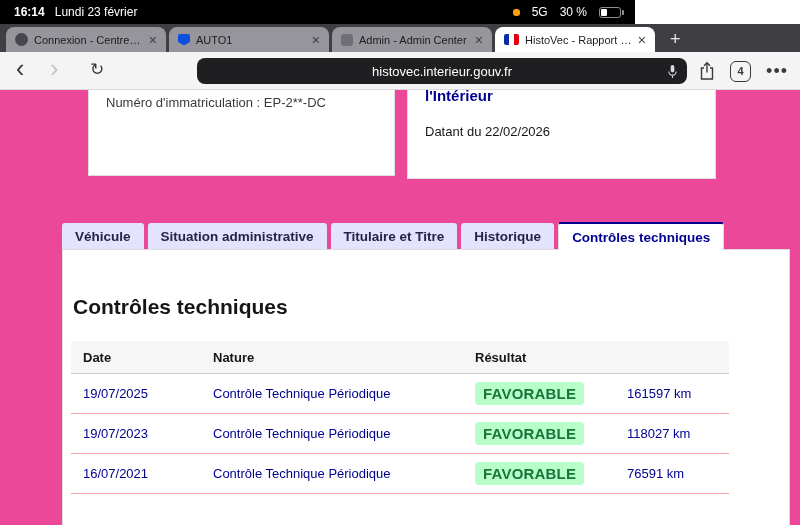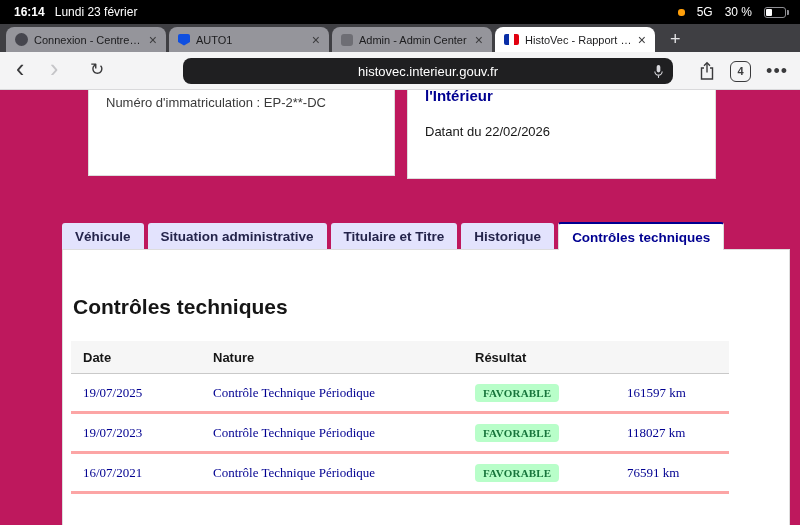--- a/index.html
+++ b/index.html
@@ -1,20 +1,20 @@
 <!DOCTYPE html>
 <html><head>
 <meta charset="utf-8">
 <style>
   * { margin:0; padding:0; box-sizing:border-box; }
   html,body { width:800px; height:525px; }
   body { font-family:"Liberation Sans", sans-serif; background:#fff; overflow:hidden; position:relative; }
 
   
-  .status-bar { position:absolute; top:0; left:0; width:800px; height:24px; background:#000;
+  .status-bar { position:absolute; top:0; left:0; width:635px; height:24px; background:#000;
     color:#fff; display:flex; align-items:center; justify-content:space-between; padding:0 14px; font-size:12px; }
   .status-left { display:flex; gap:10px; align-items:center; }
   .status-time { font-weight:700; }
   .status-right { display:flex; gap:12px; align-items:center; }
   .mic-dot { width:7px; height:7px; border-radius:3px; background:#ff9f0a; display:inline-block; }
   .battery { width:22px; height:11px; border:1px solid #8e8e93; border-radius:3px; position:relative; display:inline-block; }
   .battery::after { content:""; position:absolute; right:-4px; top:2px; width:2px; height:5px; background:#8e8e93; border-radius:0 1px 1px 0; }
   .battery-fill { position:absolute; left:1px; top:1px; bottom:1px; width:30%; background:#fff; border-radius:1px; }
 
   
@@ -33,52 +33,52 @@
   .fav.flag { width:15px; height:11px; border-radius:2px;
     background:linear-gradient(90deg,#0a2ea6 0 33%,#fff 33% 66%,#e1000f 66% 100%); }
 
   
   .toolbar { position:absolute; top:52px; left:0; width:800px; height:38px; background:#f4f4f5;
     border-bottom:1px solid #d9d9db; }
   .nav-ic { position:absolute; color:#3a3a3c; cursor:pointer; line-height:1; }
   .back { left:16px; top:4px; font-size:25px; }
   .fwd  { left:50px; top:4px; font-size:25px; color:#c5c5c8; }
   .reload { left:90px; top:9px; font-size:17px; }
-  .url-pill { position:absolute; left:183px; top:6px; width:490px; height:26px; background:#1f1f21;
+  .url-pill { position:absolute; left:197px; top:6px; width:490px; height:26px; background:#1f1f21;
     border-radius:8px; display:flex; align-items:center; justify-content:center; color:#fff; font-size:13px; cursor:text; }
   .url-mic { position:absolute; right:9px; top:6px; }
   .toolbar-right { position:absolute; right:12px; top:0; height:38px; display:flex; align-items:center; gap:15px; }
   .tabs-btn { width:21px; height:21px; border:1.7px solid #3a3a3c; border-radius:6px; font-size:11px;
     font-weight:700; color:#3a3a3c; display:flex; align-items:center; justify-content:center; cursor:pointer; }
   .more { font-size:18px; color:#3a3a3c; letter-spacing:1px; cursor:pointer; }
 
   
-  .page { position:absolute; top:90px; left:0; width:800px; height:435px; background:#be185d; overflow:hidden; }
+  .page { position:absolute; top:90px; left:0; width:800px; height:435px; background:#ec4899; overflow:hidden; }
   .card { position:absolute; border:1px solid #ddd; border-top:none; background:#fff; }
   .card-left { left:88px; top:0; width:307px; height:86px; padding:5px 0 0 17px; }
   .card-left-line { font-size:13px; color:#3a3a3a; }
   .card-right { left:407px; top:0; width:309px; height:89px; padding:0 0 0 17px; }
   .card-right-title { font-size:15px; font-weight:700; color:#000091; margin-top:-3px; }
   .card-right-sub { font-size:13px; color:#161616; margin-top:20px; }
 
   .dsfr-tabs { position:absolute; left:62px; top:132px; display:flex; gap:4px; align-items:flex-end; }
   .dsfr-tab { height:27px; padding:0 13px; display:flex; align-items:center; background:#e3e3fd;
     color:#24244b; font-size:13.5px; font-weight:700; border-radius:3px 3px 0 0; cursor:pointer; white-space:nowrap; }
   .dsfr-tab.active { background:#fff; color:#000091; border:1px solid #ddd; border-bottom:none;
     border-top:2px solid #000091; height:28px; position:relative; z-index:2; }
 
   .panel { position:absolute; left:62px; top:159px; width:728px; height:420px; border:1px solid #ddd;
     background:#fff; padding:0 8px; }
   .section-title { margin:45px 0 0 2px; font-size:21px; font-weight:700; color:#161616; }
   .ct-table { margin-top:22px; width:658px; }
   .trow { display:grid; grid-template-columns:130px 262px 152px 114px; align-items:center; }
   .thead { background:#f6f6f6; height:33px; font-weight:700; font-size:13px; color:#161616; border-bottom:1px solid #c9c9c9; }
-  .tdata { height:40px; font-size:13px; color:#000091; border-bottom:3px solid #fca5a5;font-family:Liberation Serif, serif; }
+  .tdata { height:40px; font-size:13px; color:#000091; border-bottom:1px solid #fca5a5; }
   .cell { padding-left:12px; }
-  .badge { display:inline-block; background:#b8fec9; color:#18753c; font-size:11px; font-weight:700;
+  .badge { display:inline-block; background:#b8fec9; color:#18753c; font-size:15px; font-weight:700;
     padding:3px 8px; border-radius:4px; letter-spacing:.2px; }
 </style>
 </head>
 <body>
 
 <div class="status-bar">
   <div class="status-left">
     <span class="status-time">16:14</span>
     <span>Lundi 23 février</span>
   </div>

